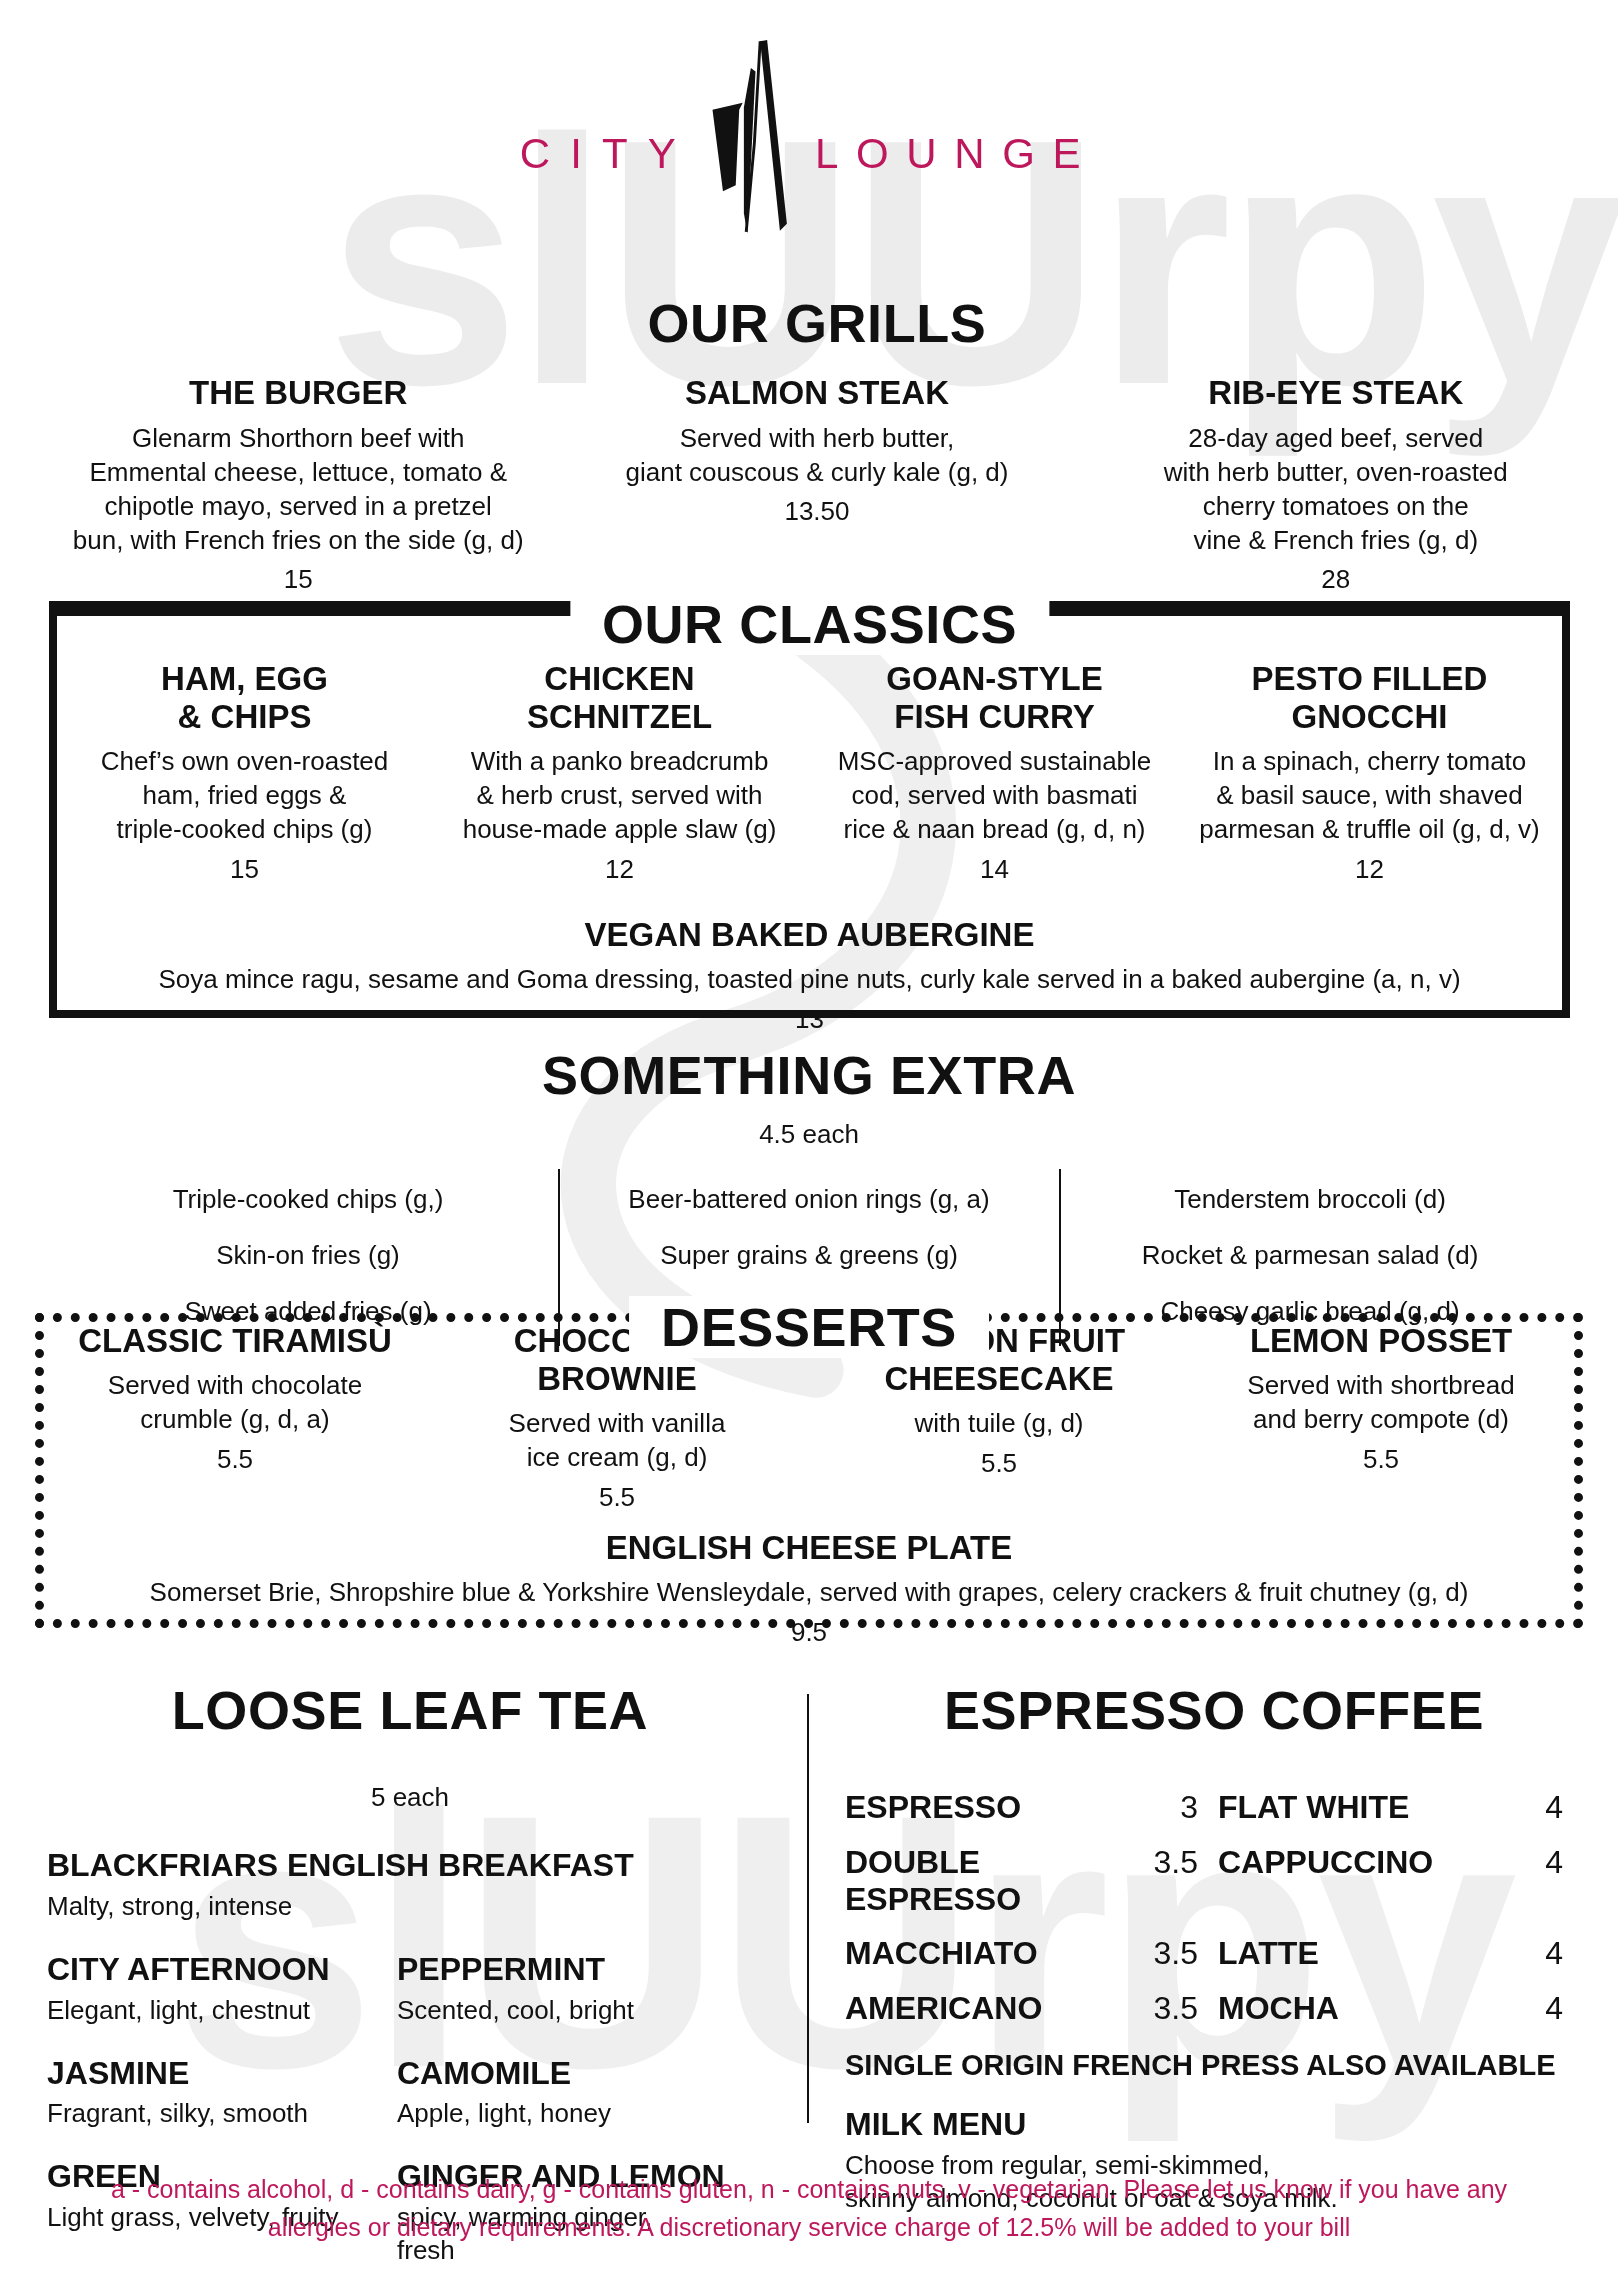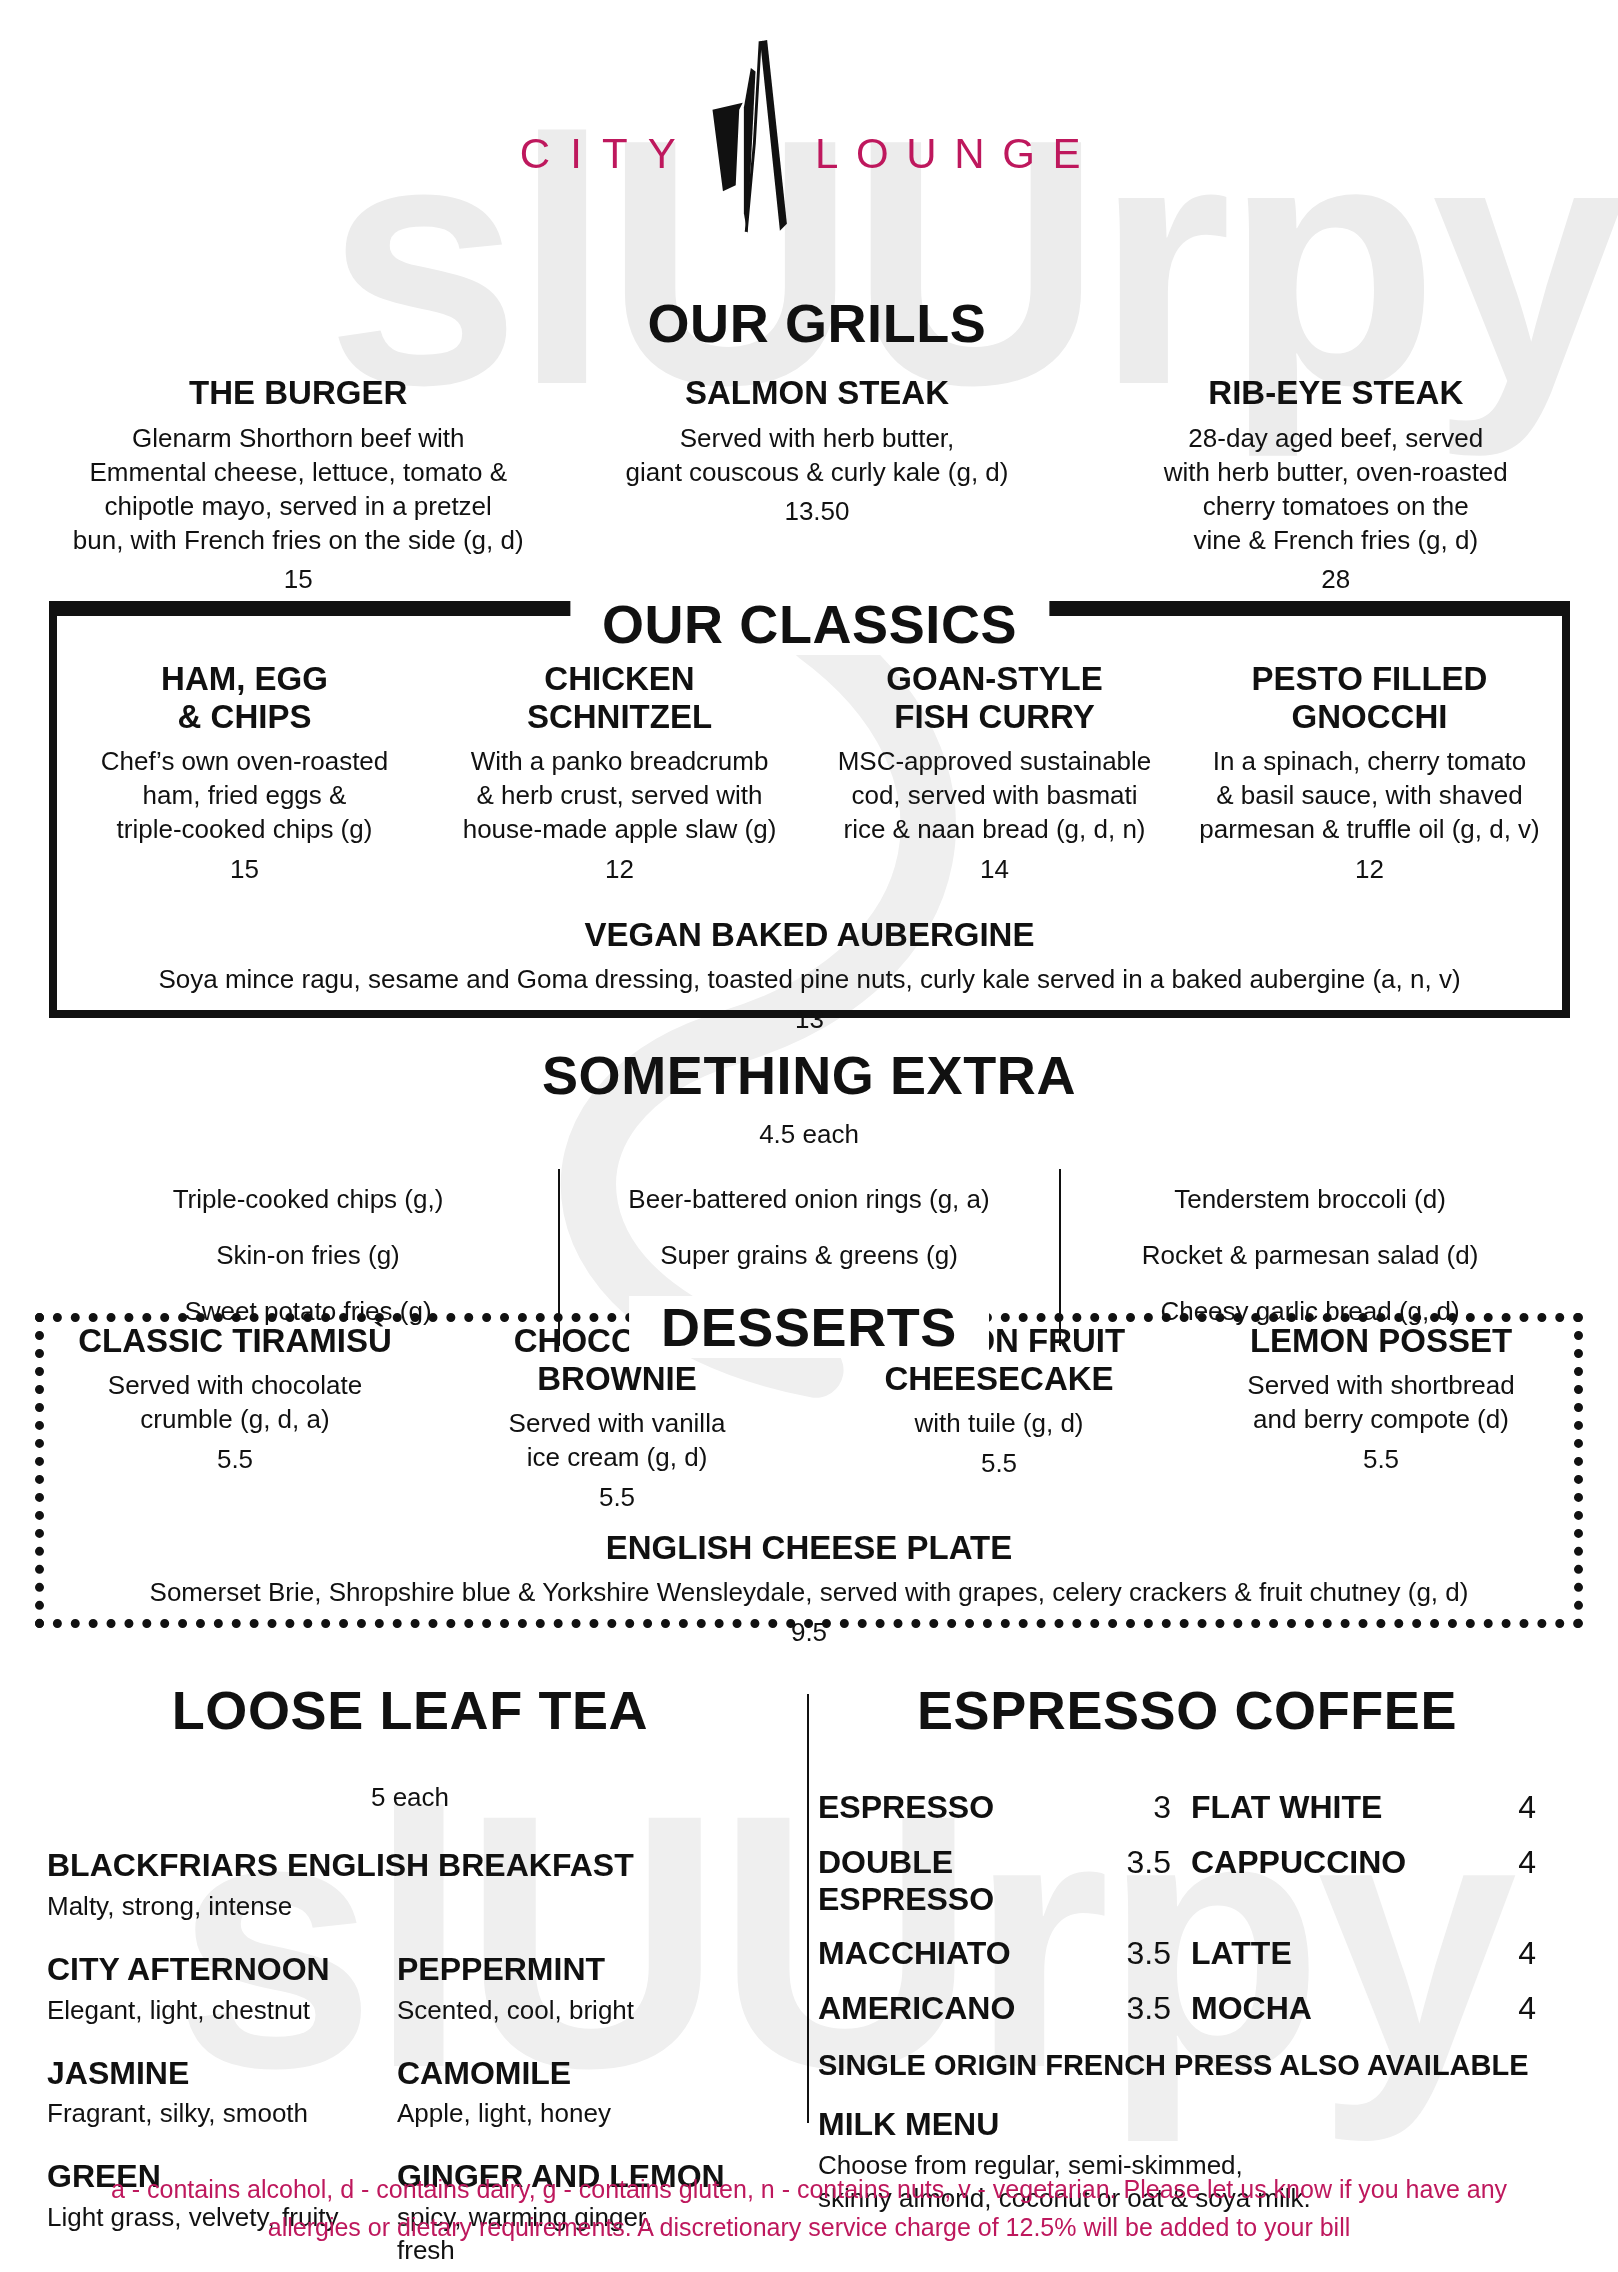--- a/index.html
+++ b/index.html
@@ -51,21 +51,21 @@
   .desserts-box .feature{margin-top:15px;}
   
   .sec-bottom{position:absolute;top:1679px;left:0;width:1618px;z-index:1;}
   .bottom-divider{position:absolute;left:807px;top:14.6px;width:2.3px;height:429px;background:#111;}
   .tea-col{position:absolute;left:47px;top:0;width:726px;}
   .tea-note{font-size:26px;text-align:center;margin:41px 0 0;}
   .tea-feature{margin-top:34px;}
   .tea-name{font-size:32px;font-weight:700;margin:0 0 5.8px;}
   .tea-desc{font-size:26px;line-height:33px;margin:0;}
   .tea-grid{display:grid;grid-template-columns:350px 376px;margin-top:28px;row-gap:28px;}
-  .coffee-col{position:absolute;left:818px;top:0;width:738px;}
+  .coffee-col{position:absolute;left:845px;top:0;width:738px;}
   .coffee-grid{display:grid;grid-template-columns:373px 365px;margin-top:48px;row-gap:17.5px;}
   .coffee-item{display:flex;justify-content:space-between;align-items:baseline;padding-right:20px;}
   .coffee-name{font-size:32px;font-weight:700;}
   .coffee-price{font-size:32px;font-weight:400;}
   .coffee-note{font-size:29px;font-weight:700;margin:22px 0 0;}
   .milk{margin-top:24.5px;}
   
   .footer{position:absolute;top:2170px;left:0;width:1618px;text-align:center;z-index:1;
     font-size:25px;line-height:38px;color:#be185d;}
 </style>
@@ -162,21 +162,21 @@
     </article>
   </section>
 
   <section class="sec-extras">
     <h1 class="h-section">SOMETHING EXTRA</h1>
     <p class="extras-note">4.5 each</p>
     <div class="extras-row">
       <div class="extras-col">
         <p>Triple-cooked chips (g,)</p>
         <p>Skin-on fries (g)</p>
-        <p>Sweet potato fries (g)</p>
+        <p>Sweet added fries (g)</p>
       </div>
       <div class="extras-col mid">
         <p>Beer-battered onion rings (g, a)</p>
         <p>Super grains &amp; greens (g)</p>
         <p>Sautéed spinach (d)</p>
       </div>
       <div class="extras-col">
         <p>Tenderstem broccoli (d)</p>
         <p>Rocket &amp; parmesan salad (d)</p>
         <p>Cheesy garlic bread (g, d)</p>

